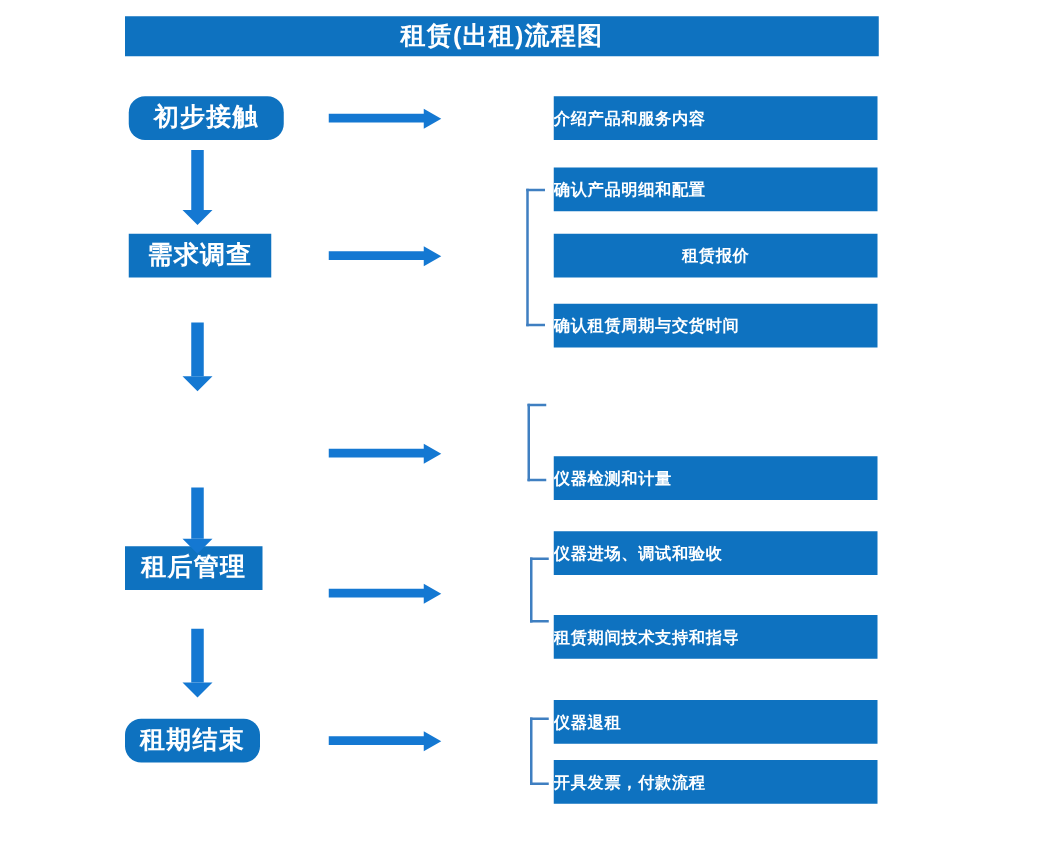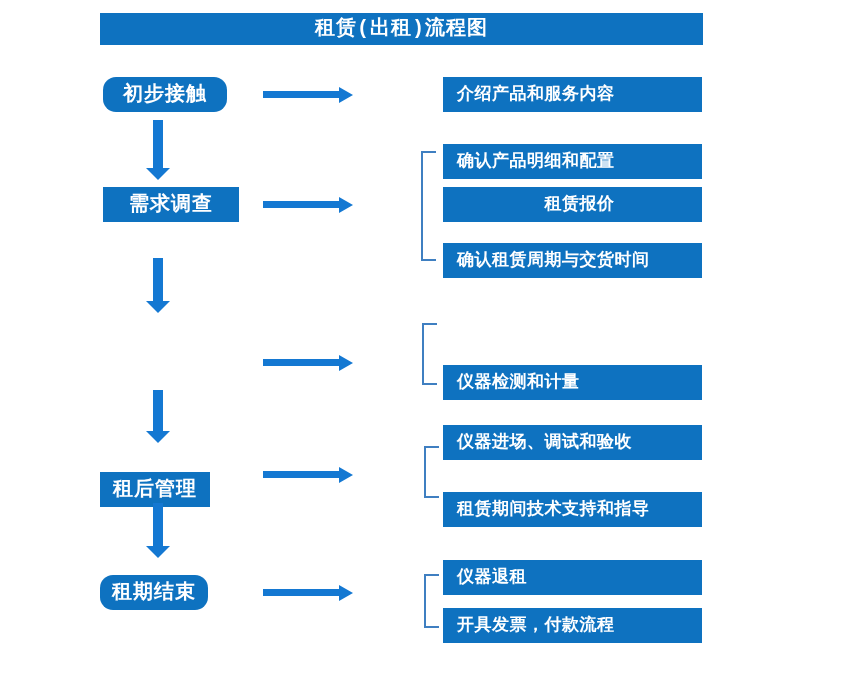--- a/index.html
+++ b/index.html
@@ -2,21 +2,21 @@
 <html style="--box-fill: #0e72c0; --arrow-fill: #1478d2; --bracket-stroke: #3f7fc1; --box-text: #ffffff; --bg: #ffffff;"><head>
 <meta charset="utf-8">
 <style>
   :root {
     --box-fill: #0e72c0;
     --arrow-fill: #1478d2;
     --bracket-stroke: #3f7fc1;
     --box-text: #ffffff;
     --bg: #ffffff;
   }
-  * { box-sizing: border-box; margin: 0; padding: 0; font-family: Liberation Mono, monospace; }
+  * { box-sizing: border-box; margin: 0; padding: 0; }
   html, body { background: var(--bg); }
   body { font-family: "Liberation Sans", "DejaVu Sans", sans-serif; }
   .canvas {
     position: relative;
     width: 844px;
     height: 688px;
     background: var(--bg);
     overflow: hidden;
   }
   .title-bar {
@@ -43,25 +43,25 @@
     line-height: 35px;
     text-align: center;
     white-space: nowrap;
   }
   .rbox {
     position: absolute;
     left: 443px;
     width: 259px; height: 35px;
     background: var(--box-fill);
     color: var(--box-text);
-    font-size: 17px;
+    font-size: 13px;
     font-weight: bold;
     letter-spacing: 0.5px;
     line-height: 35px;
-    padding-left: 14px;
+    padding-left: 0;
     text-align: left;
     white-space: nowrap;
     overflow: hidden;
   }
   .harrow { position: absolute; left: 263px; width: 90px; height: 16px; }
   .harrow .shaft {
     position: absolute; left: 0; top: 4px;
     width: 77px; height: 7px;
     background: var(--arrow-fill);
   }
@@ -95,22 +95,22 @@
   }
 </style>
 </head>
 <body>
 
 <div class="canvas">
 
   <div class="title-bar">租赁(出租)流程图</div>
 
   <div class="lbox" style="left:103px; top:77px;  width:124px;border-radius:13px;">初步接触</div>
-  <div class="lbox" style="left:103px; top:187px; width:136px;">需求调查</div>
-  <div class="lbox" style="left:100px; top:472px; width:110px;">租后管理</div>
+  <div class="lbox" style="left:103px; top:187px; width:114px;">需求调查</div>
+  <div class="lbox" style="left:100px; top:437px; width:110px;">租后管理</div>
   <div class="lbox" style="left:100px; top:575px; width:108px;border-radius:13px;">租期结束</div>
 
   <div class="varrow" style="top:120px; height:60px;">
     <div class="shaft"></div>
     <div class="head"></div>
   </div>
   <div class="varrow" style="top:258px; height:55px;">
     <div class="shaft"></div>
     <div class="head"></div>
   </div>
@@ -144,21 +144,21 @@
     <div class="head"></div>
   </div>
 
   <div class="bracket" style="left:421px; top:151px; height:110px;"></div>
   <div class="bracket" style="left:422px; top:323px; height:62px;"></div>
   <div class="bracket" style="left:424px; top:446px; height:52px;"></div>
   <div class="bracket" style="left:424px; top:574px; height:54px;"></div>
 
   <div class="rbox" style="top:77px;">介绍产品和服务内容</div>
 
-  <div class="rbox" style="top:144px;">确认产品明细和配置</div>
+  <div class="rbox" style="top:134px;">确认产品明细和配置</div>
   <div class="rbox" style="top:187px;text-align:center;">租赁报价</div>
   <div class="rbox" style="top:243px;">确认租赁周期与交货时间</div>
 
   <div class="rbox" style="top:365px;">仪器检测和计量</div>
 
   <div class="rbox" style="top:425px;">仪器进场、调试和验收</div>
   <div class="rbox" style="top:492px;">租赁期间技术支持和指导</div>
 
   <div class="rbox" style="top:608px;">开具发票，付款流程</div>
   <div class="rbox" style="top:560px;">仪器退租</div>

